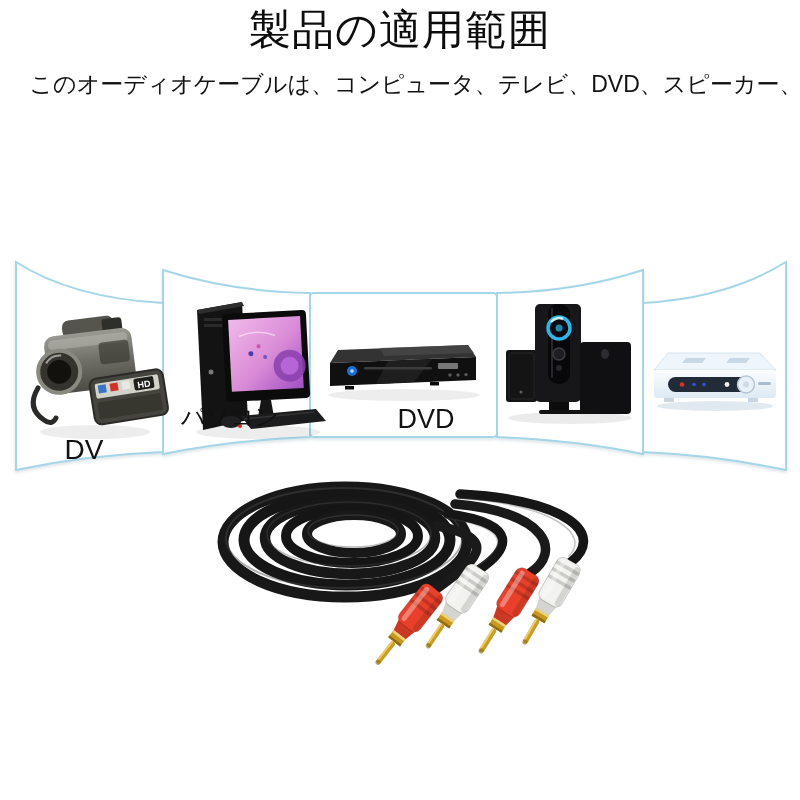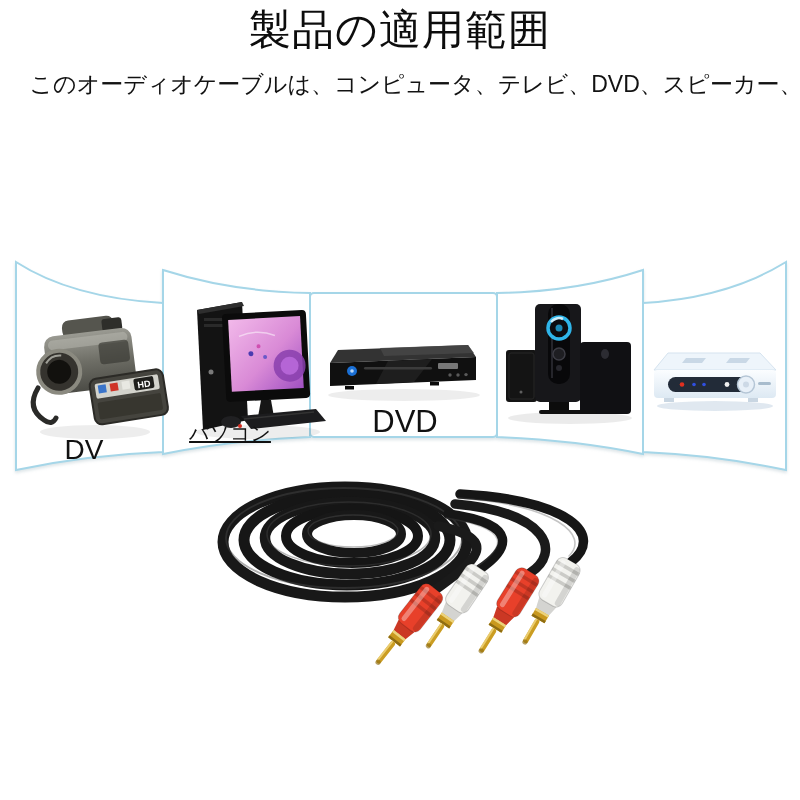--- a/index.html
+++ b/index.html
@@ -8,22 +8,22 @@
   .title{position:absolute;top:2px;left:0;width:800px;text-align:center;
          font-size:42px;font-weight:500;letter-spacing:1px;color:#0d0d0d;}
   .intro{position:absolute;top:58px;left:0;width:800px;margin-left:16px;}
   .intro-line{height:53px;line-height:53px;text-align:center;font-size:23px;color:#121212;}
   .carousel-svg{position:absolute;top:240px;left:0;}
   .cable-svg{position:absolute;top:480px;left:0;}
   .panel{fill:#ffffff;stroke:#a5d6e8;stroke-width:2;}
   .panel-shadowed{filter:drop-shadow(0 2px 1.5px rgba(120,150,165,.25));}
   .lbl{position:absolute;color:#111;text-align:center;white-space:pre-line;}
   .lbl-dv{left:44px;top:434px;width:80px;font-size:28px;}
-  .lbl-pc{left:160px;top:420px;width:140px;font-size:20px;text-decoration:underline;}
-  .lbl-dvd{left:345px;top:404px;width:120px;font-size:31px;}
+  .lbl-pc{left:160px;top:401px;width:140px;font-size:24px;}
+  .lbl-dvd{left:366px;top:404px;width:120px;font-size:27px;}
   .lbl-spk{left:497px;top:418px;width:160px;font-size:26px;}
   .lbl-rec{left:638px;top:421px;width:140px;font-size:24px;line-height:1.2;}
 </style>
 </head>
 <body>
 
 <div class="page">
 
   <div class="title">製品の適用範囲</div>
 

